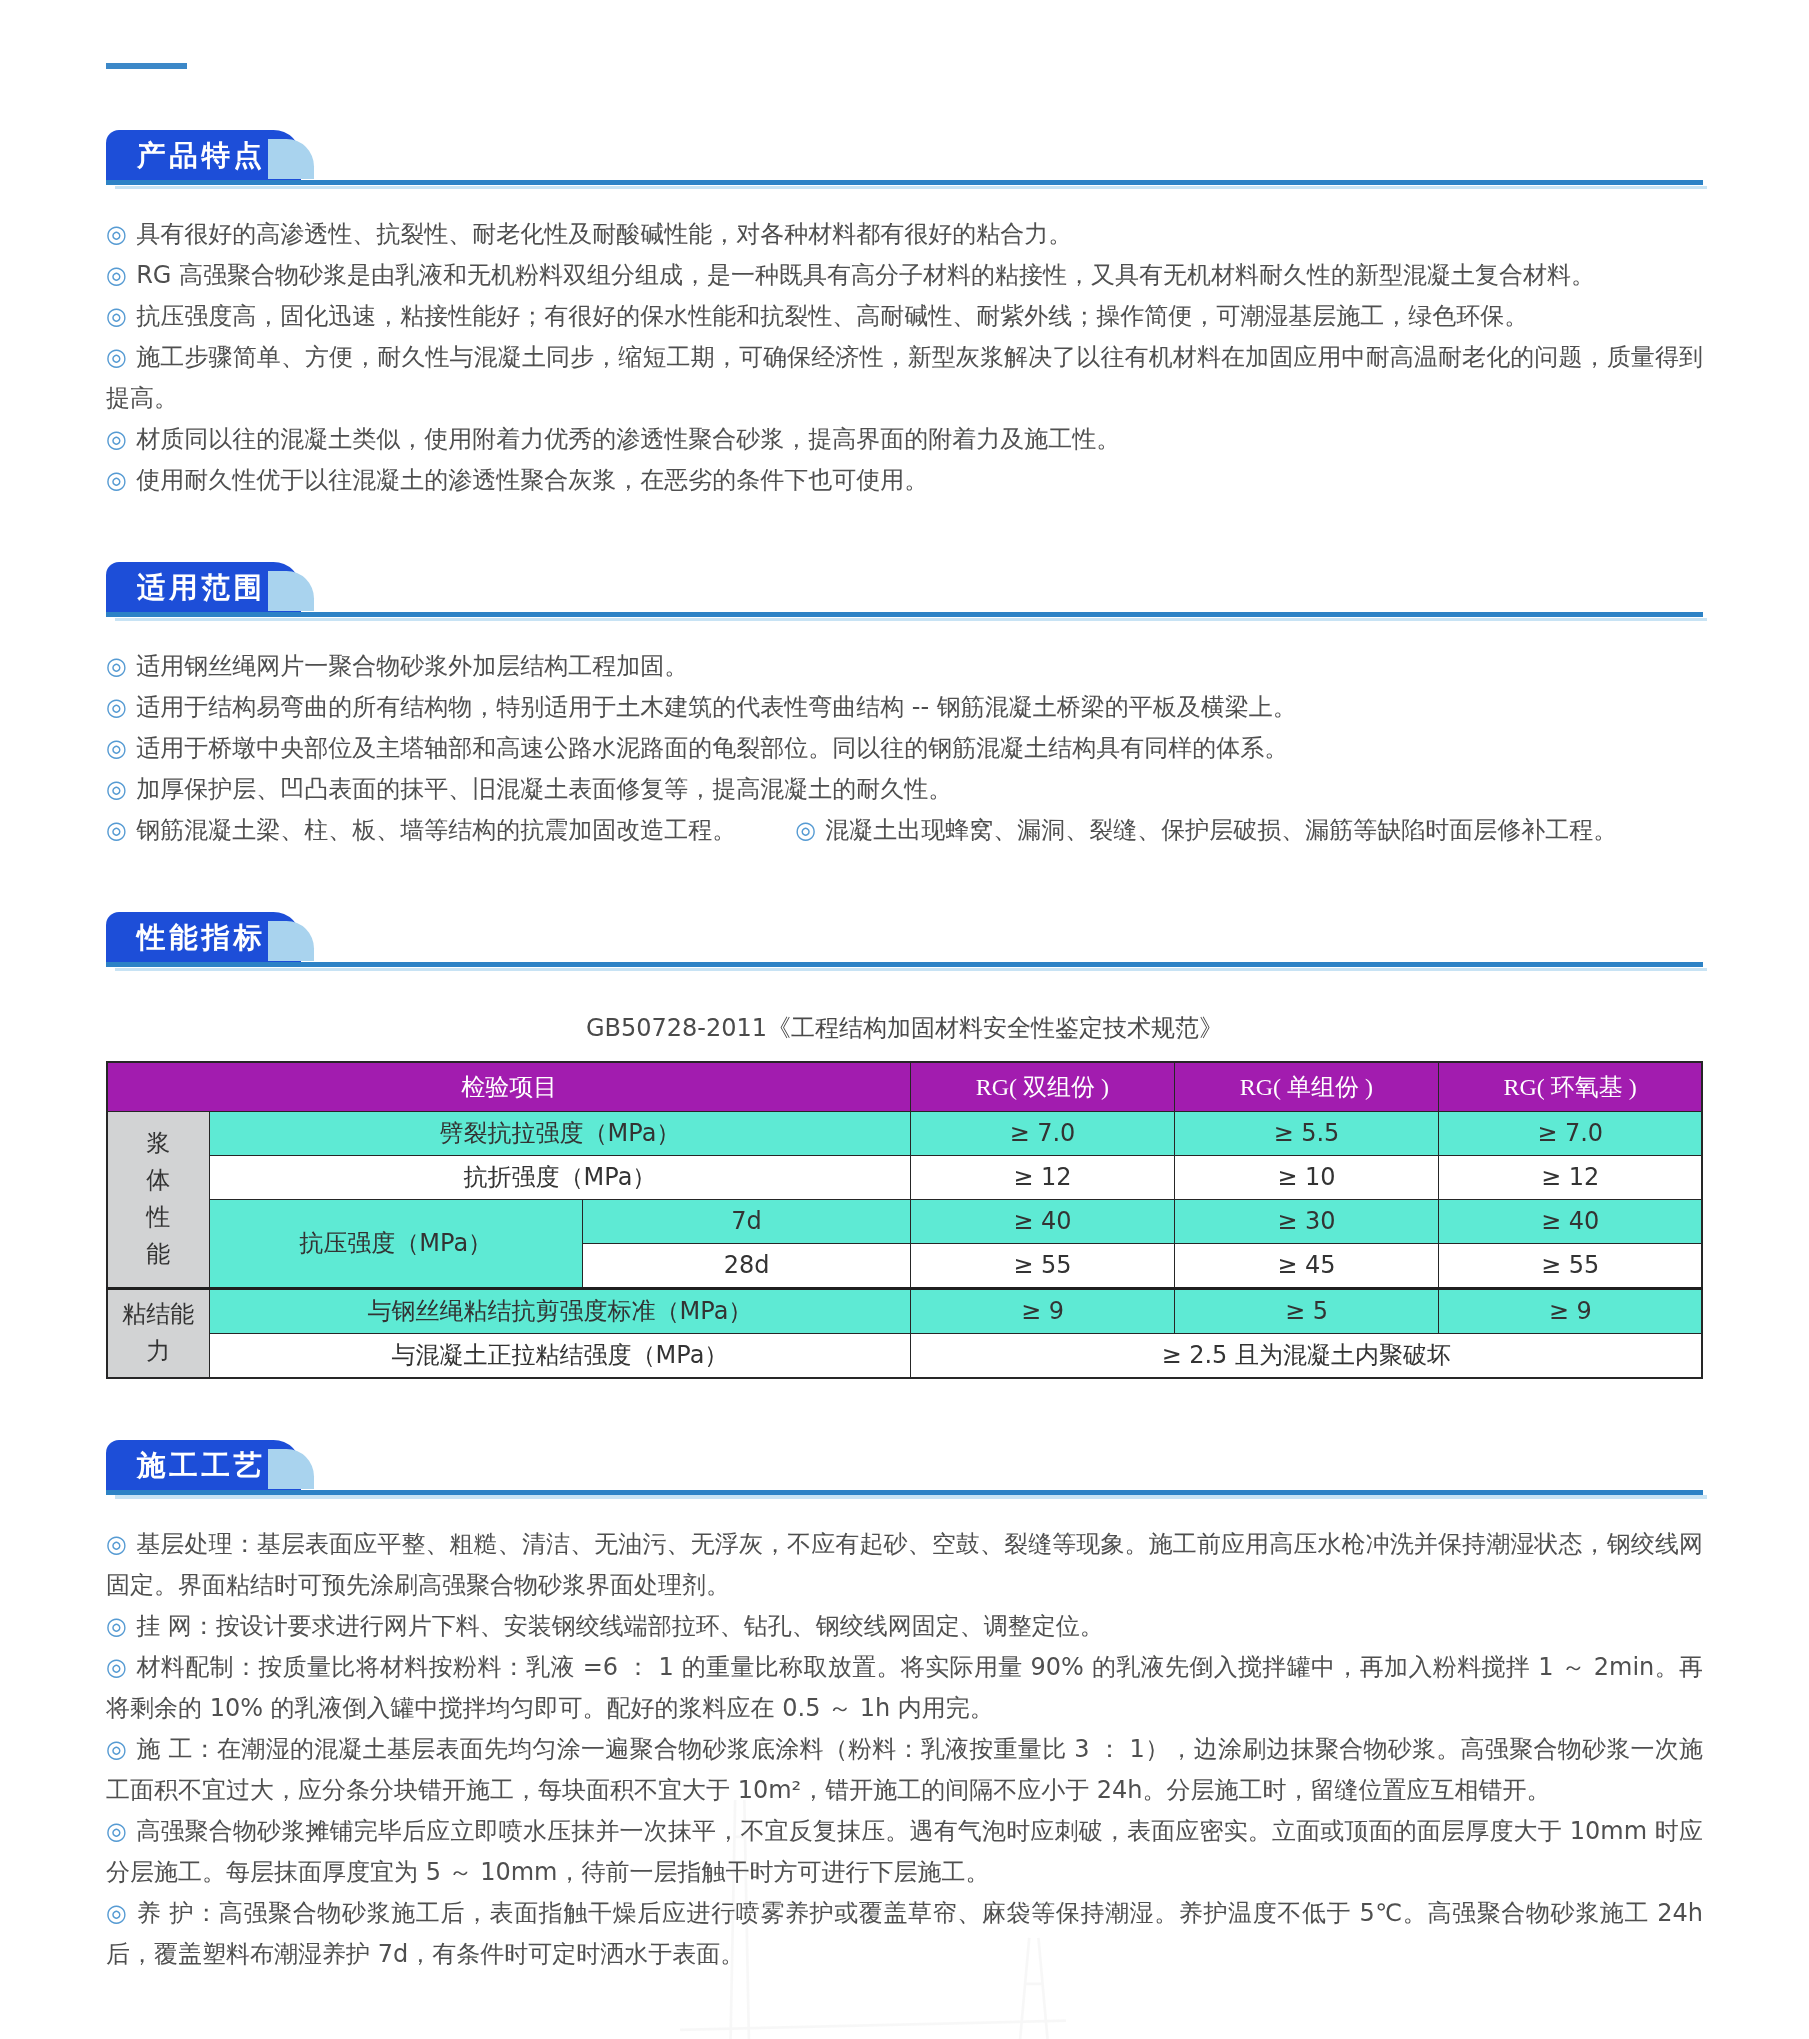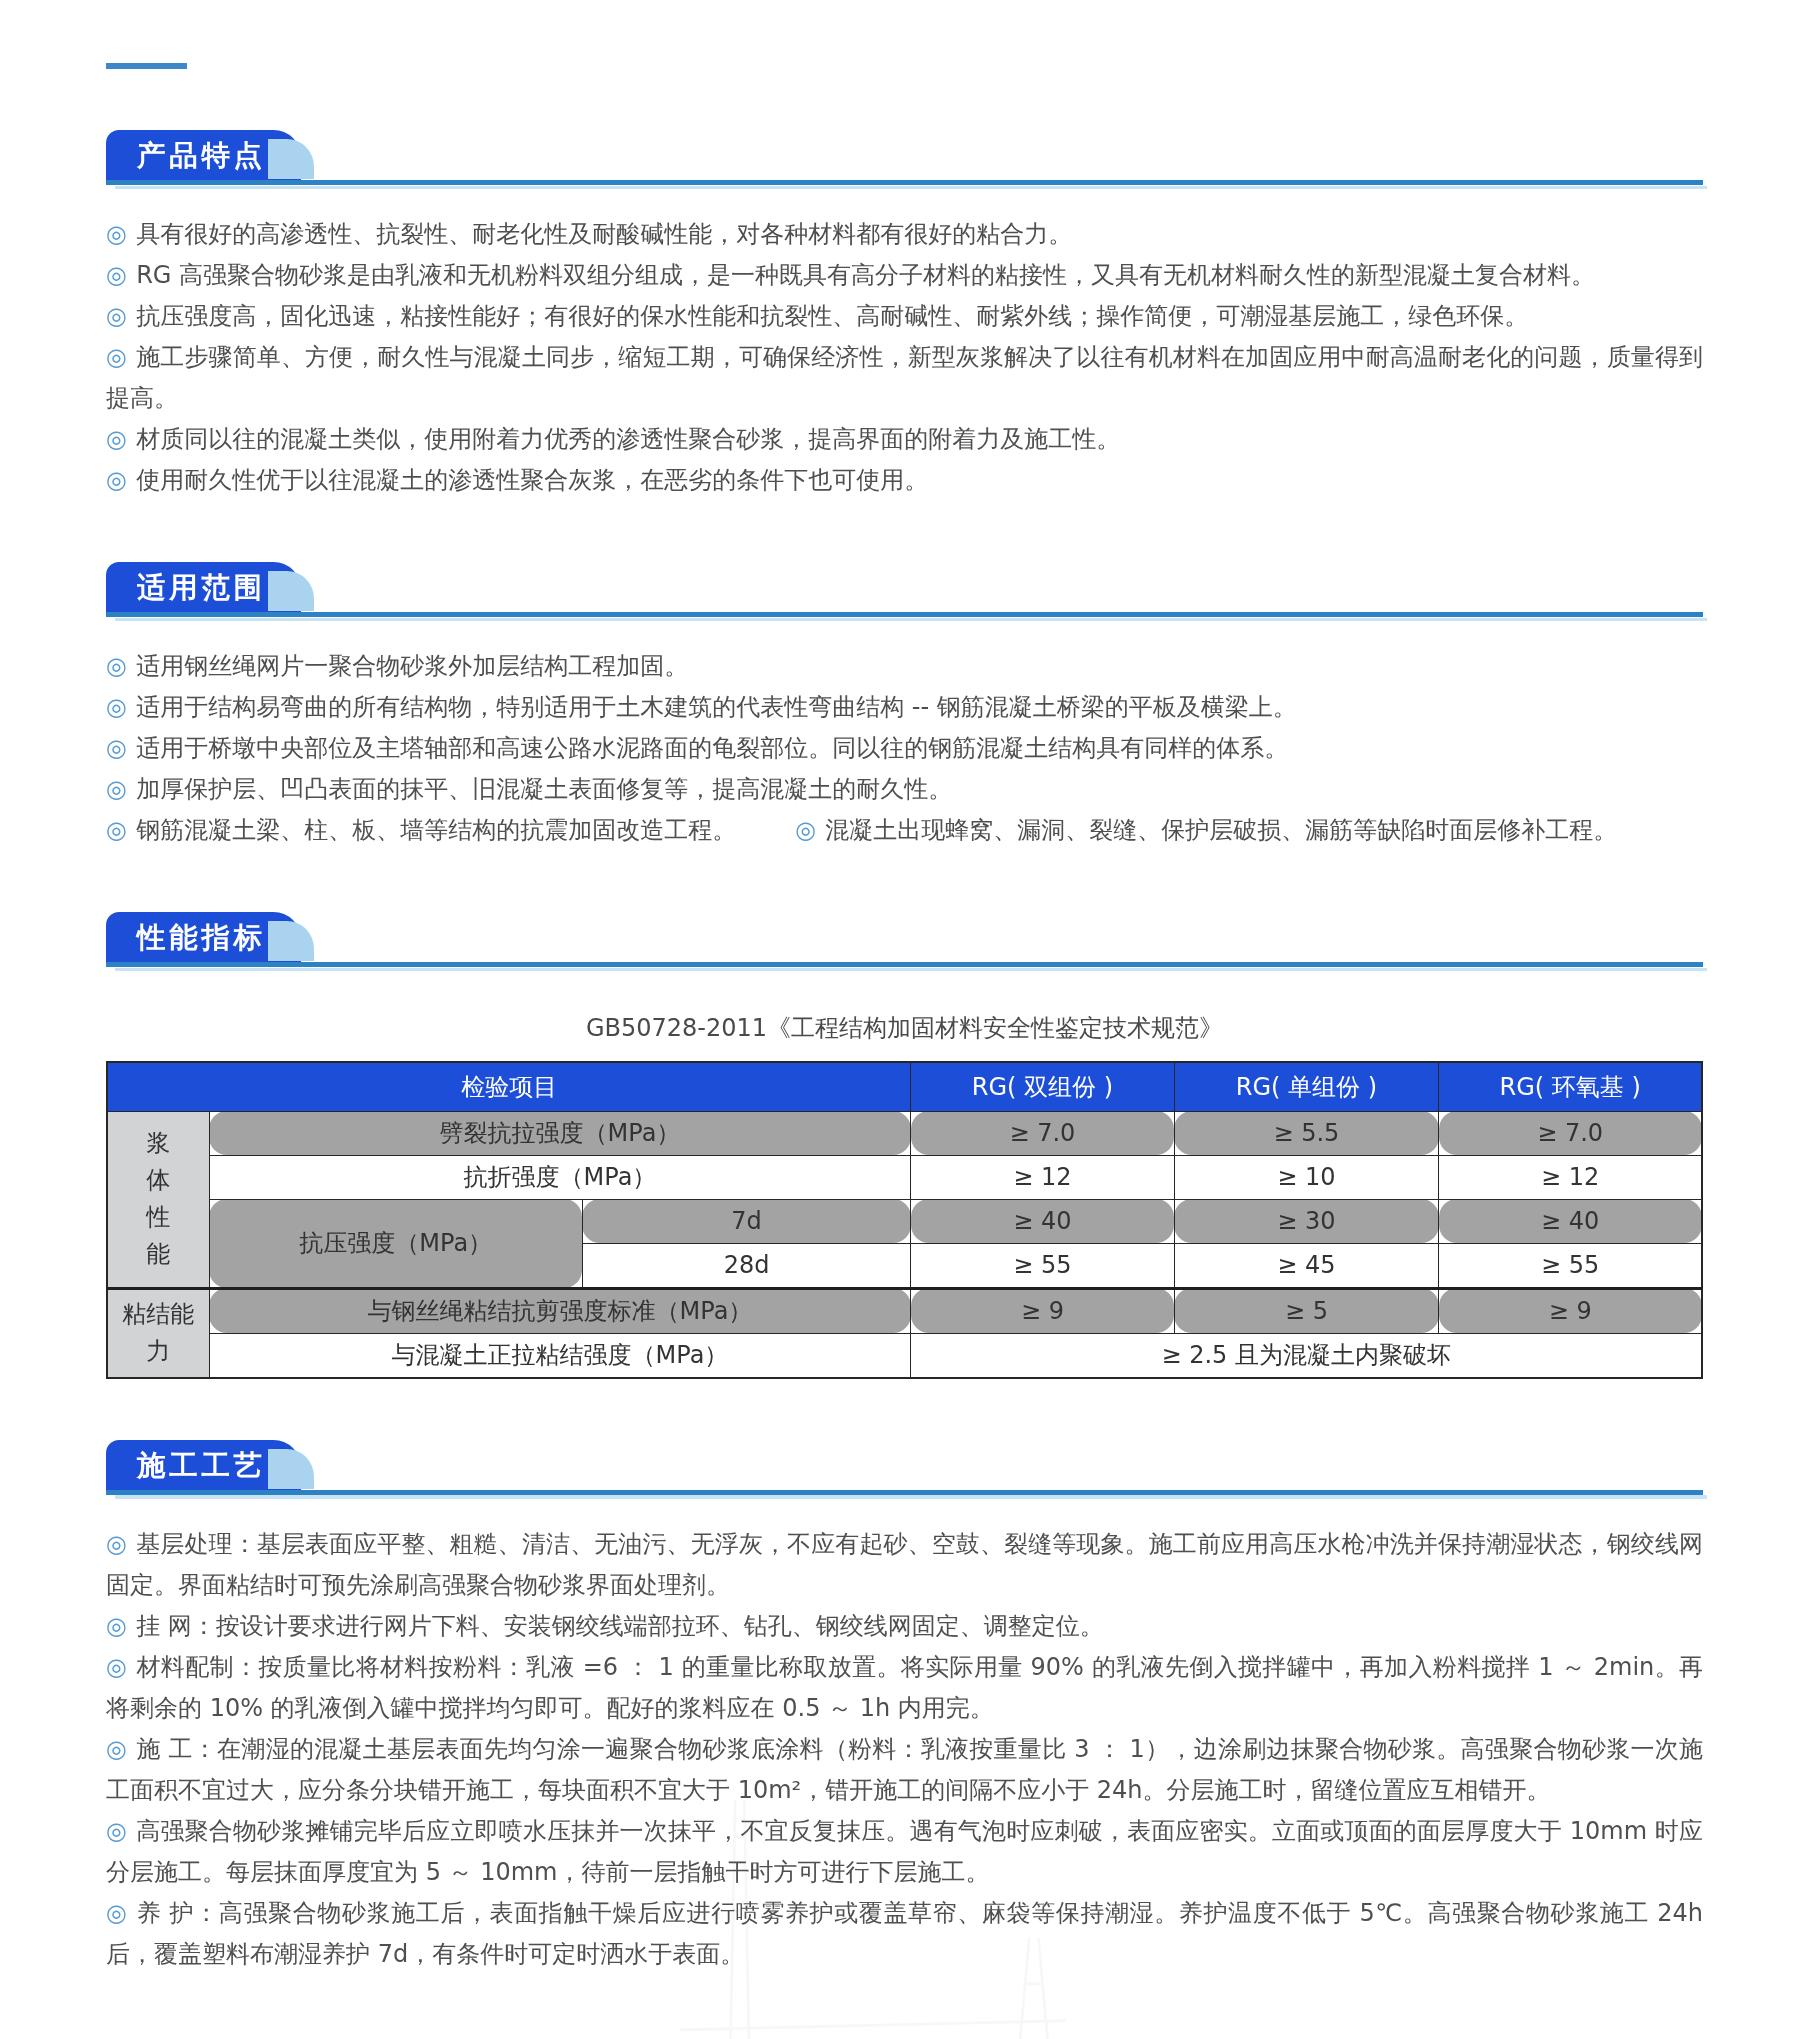--- a/index.html
+++ b/index.html
@@ -98,26 +98,27 @@
     color:#333333;
   }
   table.perf th, table.perf td{
     border:1.8px solid #262626;
     text-align:center;
     vertical-align:middle;
     height:43px;
     padding:0 5.5px;
   }
   table.perf thead th{
-    background:#1d4ed8;
+    background:#a21caf;
     color:#ffffff;
     font-weight:normal;
     height:48px;
-  }
-  td.gray{background:#a3a3a3;border-radius:18px;}
+    font-family:Liberation Serif, serif;
+  }
+  td.gray{background:#5eead4;}
   td.white{background:#ffffff;}
   td.grouplabel{
     background:#d2d3d4;
     white-space:pre-line;
     line-height:37px;
     width:81px;
   }
   tr.group-sep td{border-top:3.7px solid #1f1f1f;}
   
   .watermark{

